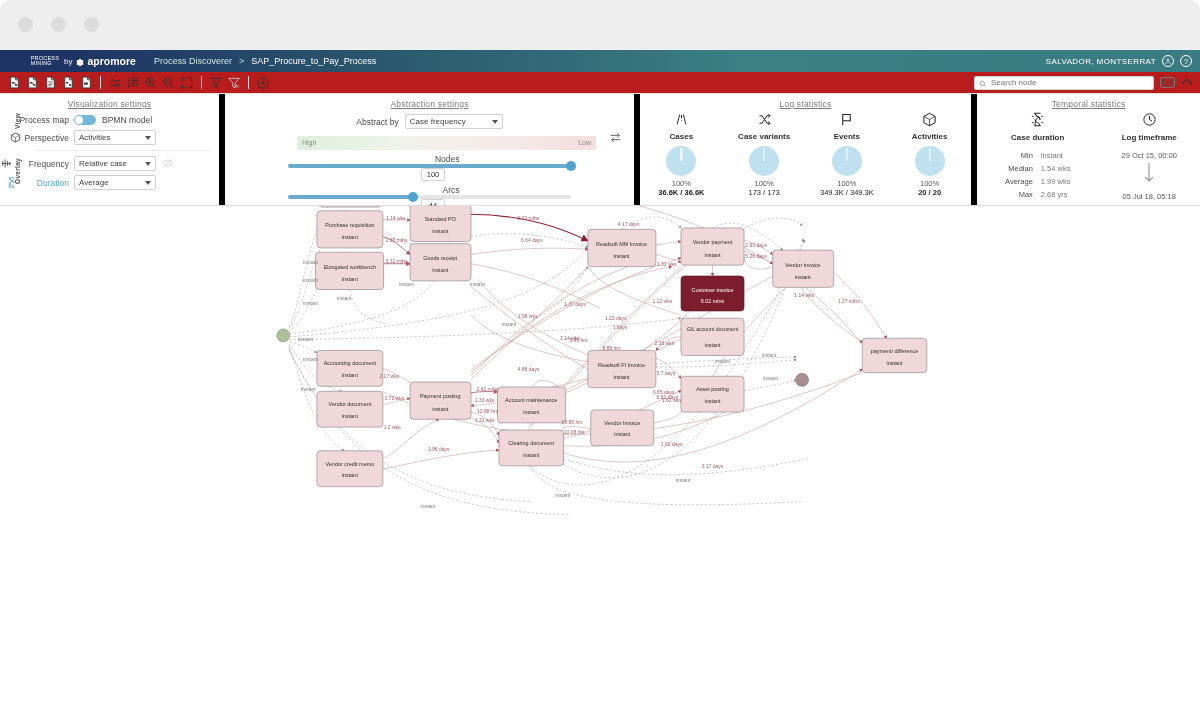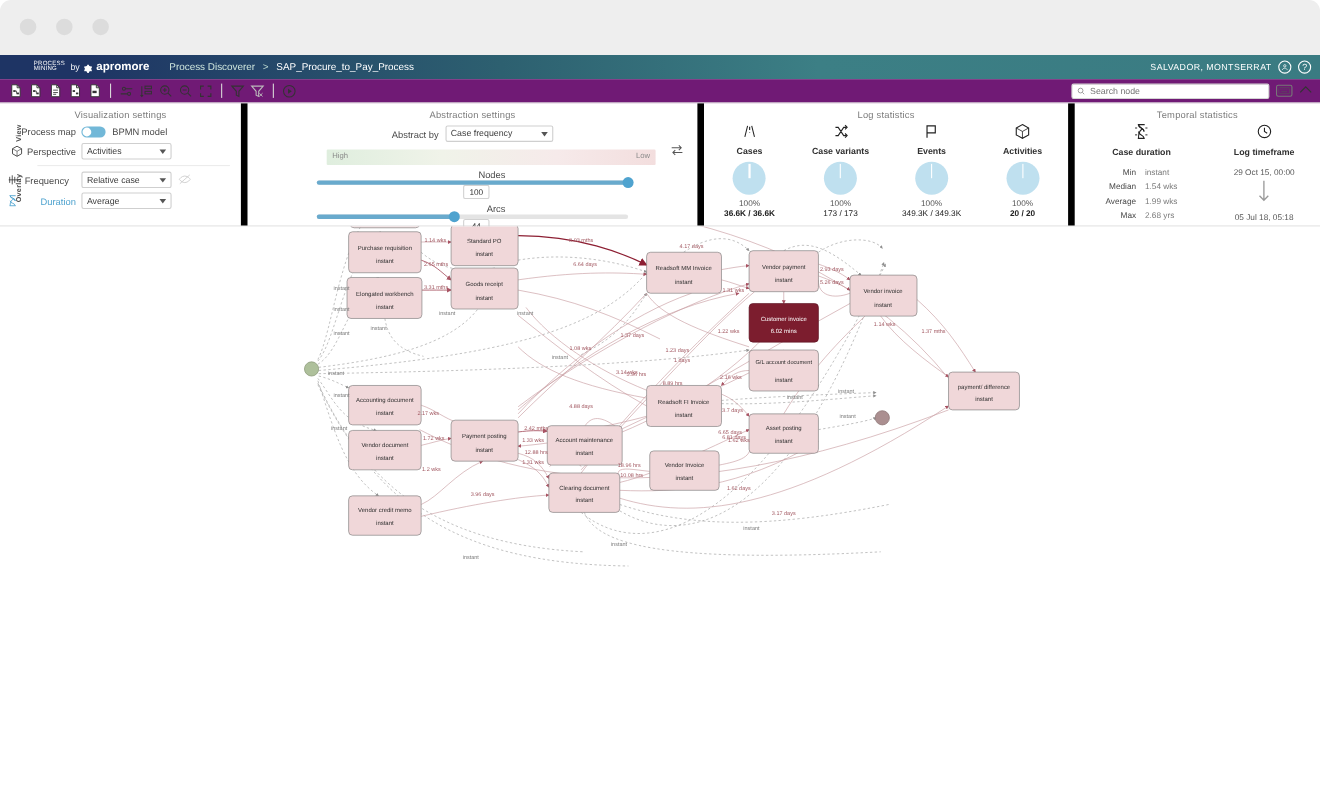--- a/index.html
+++ b/index.html
@@ -36,21 +36,21 @@
   .crumb-sep { color:#bcd8d0; }
   .crumb-cur { color:#ffffff; }
   .appbar-right { margin-left:auto; display:flex; align-items:center; gap:6px; padding-right:8px; }
   .user-name { font-size:8px; letter-spacing:.4px; }
   .circ-ico { width:12px; height:12px; border:1.2px solid #fff; border-radius:50%;
               display:flex; align-items:center; justify-content:center; font-size:8px; }
 
   
   .toolbar {
     position:absolute; left:0; top:72px; width:1200px; height:22px;
-    background:#701a75; border-bottom:1px solid #e2e2e2;
+    background:#b91c1c; border-bottom:1px solid #e2e2e2;
     display:flex; align-items:center; padding-left:6px; gap:2px;
   }
   .tbtn { width:16px; height:16px; display:flex; align-items:center; justify-content:center; cursor:pointer; }
   .tbtn svg { display:block; }
   .tsep { width:1px; height:13px; background:#d8d8d8; margin:0 4px; }
   .searchwrap { margin-left:auto; display:flex; align-items:center; gap:6px; padding-right:7px;}
   .searchbox {
     width:180px; height:14px; border:1px solid #d4d4d4; background:#fff; border-radius:2px;
     display:flex; align-items:center; gap:4px; padding:0 4px;
   }
@@ -60,21 +60,21 @@
              display:flex; align-items:center; justify-content:center;}
   .chev-up { font-size:11px; color:#333; line-height:11px; }
 
   
   .strip {
     position:absolute; left:0; top:94px; width:1200px; height:112px;
     background:#fff; border-bottom:1px solid #dcdcdc; display:flex;
   }
   .panel { position:relative; height:100%; }
   .panel + .panel { border-left:6px solid #000000; }
-  .ptitle { text-align:center; font-size:8.5px; color:#7b7b7b; padding-top:5px; letter-spacing:.2px;}
+  .ptitle { text-align:center; font-size:8.5px; color:#7b7b7b; padding-top:5px; letter-spacing:.2px;text-decoration:underline;}
 
   
   .p-vis { width:219px; }
   .vlabel { position:absolute; font-size:6.5px; font-weight:bold; color:#4a4a4a;
             writing-mode:vertical-rl; transform:rotate(180deg); letter-spacing:.3px;}
   .row { display:flex; align-items:center; font-size:8.5px; color:#4a4a4a; }
   .rowlab { width:74px; text-align:right; padding-right:5px; }
   .toggle { width:22px; height:10px; border-radius:6px; background:#72b8d8; position:relative; }
   .toggle::after { content:""; position:absolute; left:1px; top:1px; width:8px; height:8px;
                    border-radius:50%; background:#fff; }
@@ -337,21 +337,21 @@
         </div>
         <div class="sel">
           <span>Activities</span>
           <span class="caret"></span>
         </div>
       </div>
 
       <div class="divider-h"></div>
 
       <div class="row">
-        <div style="width:74px;display:flex;align-items:center;justify-content:center;padding-right:5px;">
+        <div style="width:74px;display:flex;align-items:center;justify-content:space-between;padding-right:5px;">
           <span class="icobox">
             <svg width="11" height="11" viewBox="0 0 24 24">
                 <path d="M4 6v12M9 3v18M14 6v12M19 9v6M2 12h20" stroke="#333" stroke-width="1.6"></path>
               </svg>
           </span>
           <span>Frequency</span>
         </div>
         <div class="sel">
           <span>Relative case</span>
           <span class="caret"></span>

